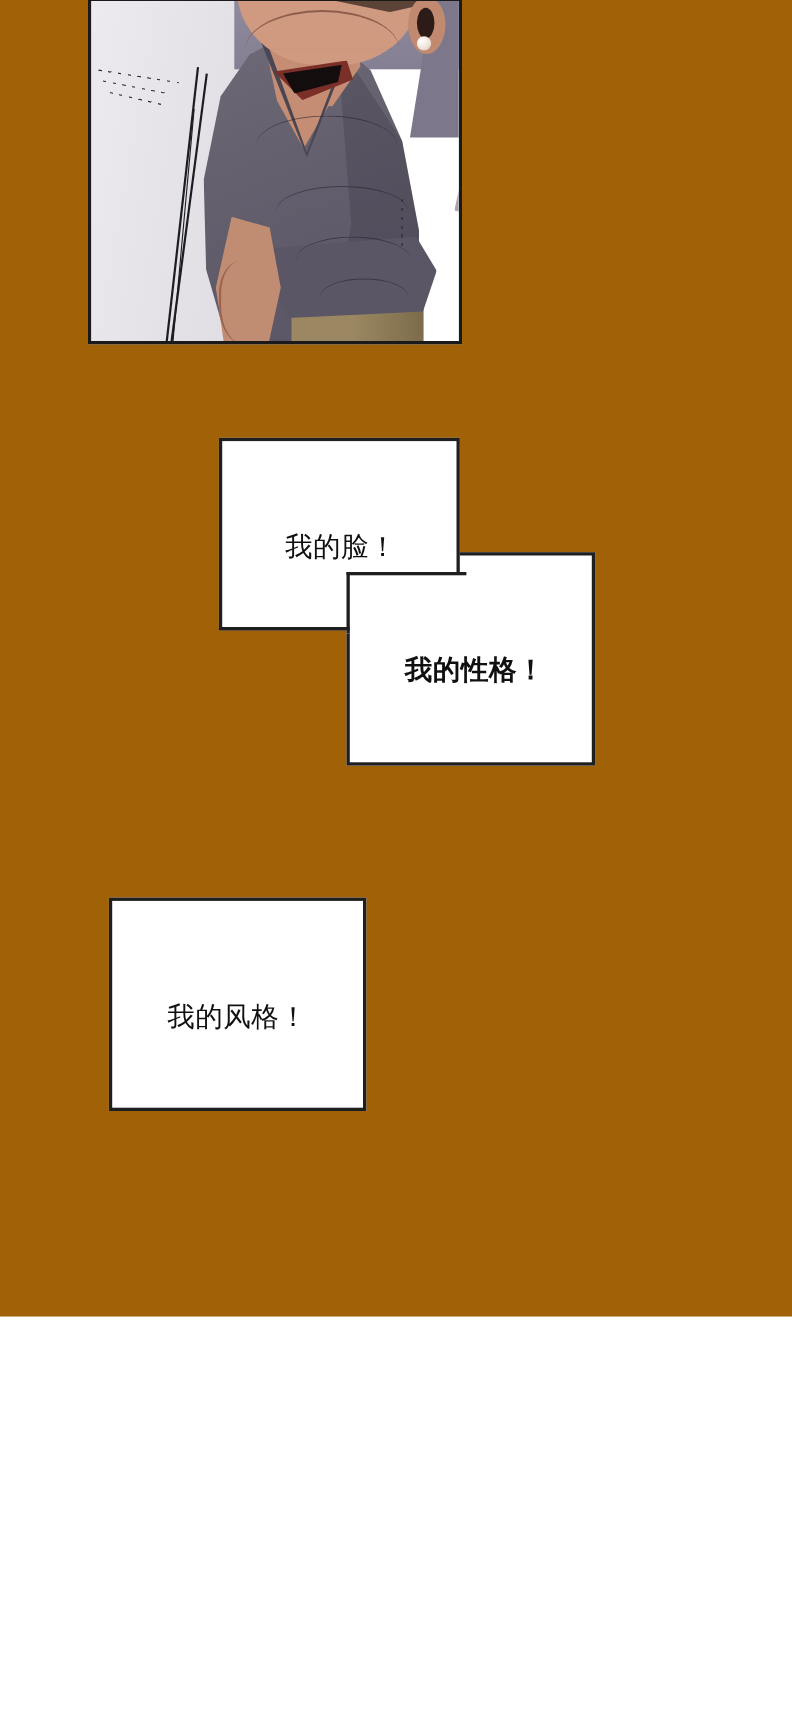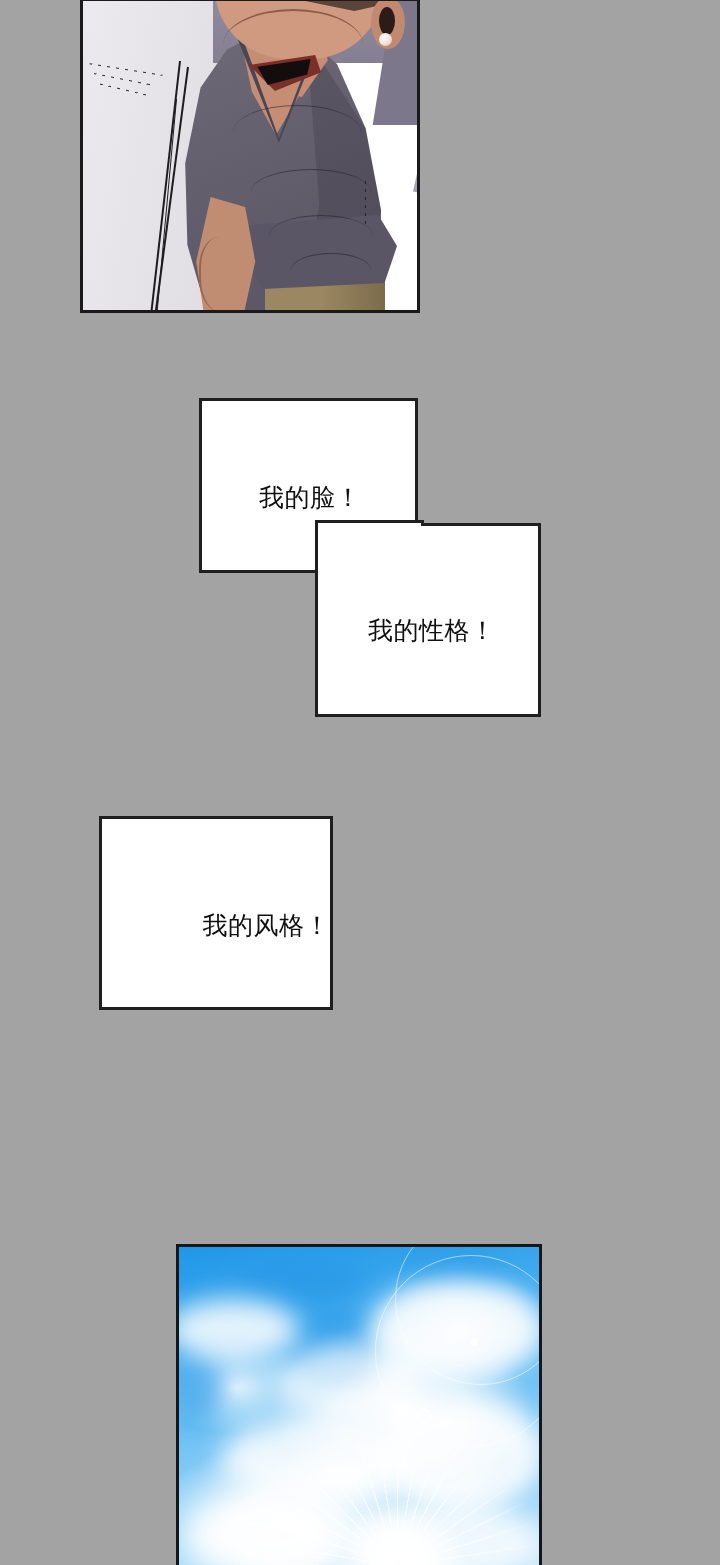--- a/index.html
+++ b/index.html
@@ -7,22 +7,22 @@
     margin: 0;
     padding: 0;
     background: #ffffff;
   }
   body {
     font-family: "Liberation Sans", "DejaVu Sans", sans-serif;
   }
   #page {
     position: relative;
     width: 720px;
-    height: 1565px;
-    background: #a3a3a3;
+    height: 1197px;
+    background: #a16207;
     overflow: hidden;
     margin: 0 auto;
   }
 
   
   .panel-figure {
     position: absolute;
     left: 80px;
     top: -2px;
     width: 340px;
@@ -231,24 +231,25 @@
     top: 520px;
     width: 106px;
     height: 56px;
     background: #ffffff;
     z-index: 4;
   }
 
   
   .box-personality {
     left: 315px;
-    top: 523px;
+    top: 502px;
     width: 226px;
     height: 194px;
     z-index: 2;
+    font-weight: bold;
   }
   .box-personality .speech-text {
     margin-left: 50px;
     margin-top: 22px;
   }
   
   .joint-h-top {
     position: absolute;
     left: 315px; top: 520px; width: 109px; height: 3px;
     background: #1f1f1f; z-index: 6;
@@ -263,21 +264,20 @@
     left: 199px; top: 570px; width: 119px; height: 3px;
     background: #1f1f1f; z-index: 6;
   }
 
   
   .box-style {
     left: 99px;
     top: 816px;
     width: 234px;
     height: 194px;
-    justify-content: flex-end;
   }
   .box-style .speech-text {
     margin-left: 50px;
     margin-top: 26px;
   }
 
   
   .narration {
     position: absolute;
     left: 0;

